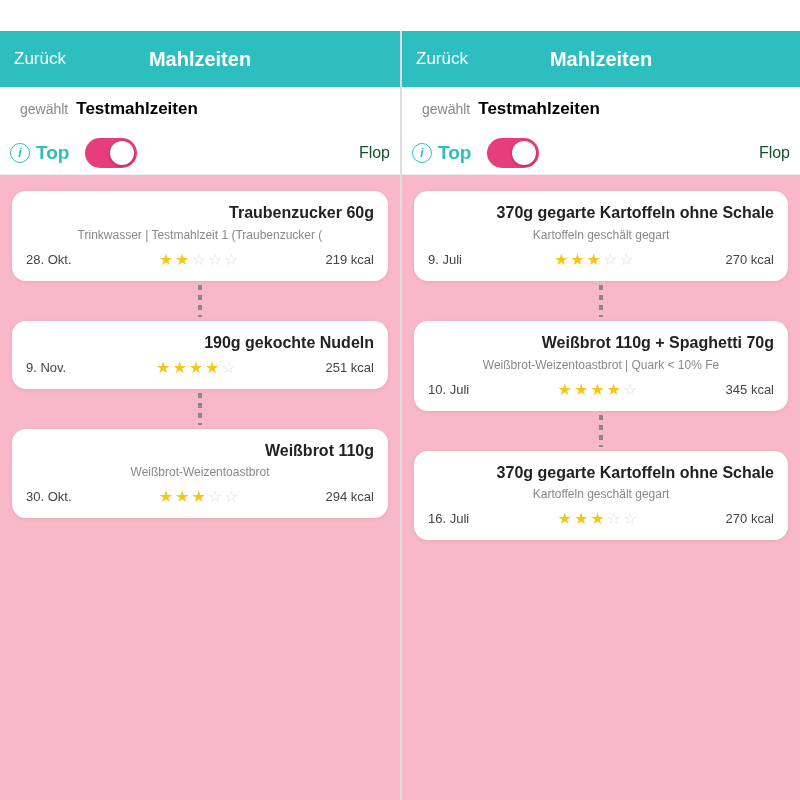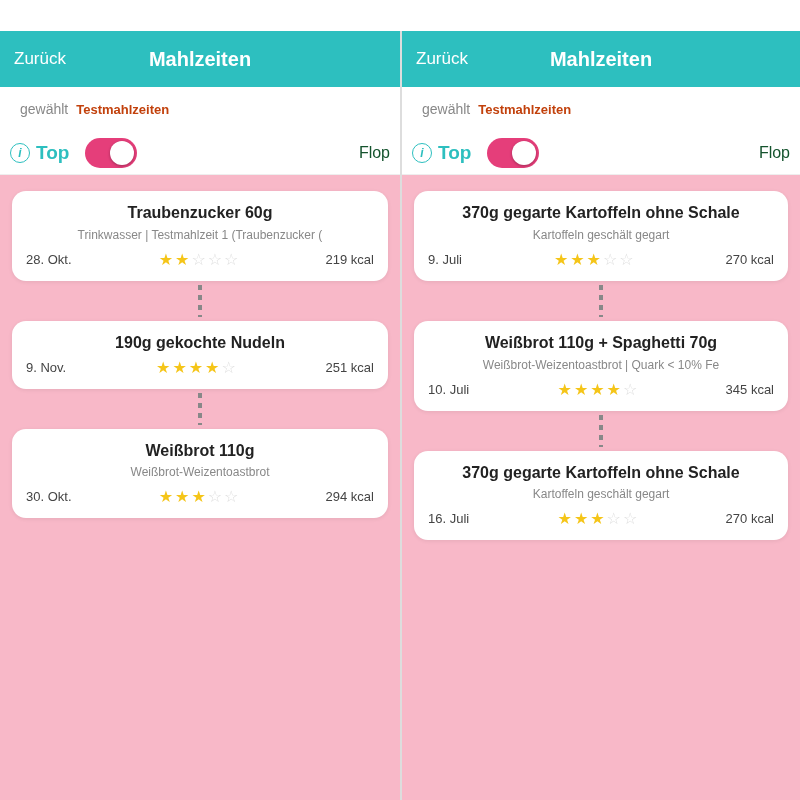--- a/index.html
+++ b/index.html
@@ -61,23 +61,23 @@
       flex-shrink: 0;
     }
 
     .subheader-label {
       font-size: 14px;
       color: #888;
       margin-right: 8px;
     }
 
     .subheader-value {
-      font-size: 13px;
+      font-size: 17px;
       font-weight: 600;
-      color: #c2410c;
+      color: #000000;
     }
 
     
     .toggle-row {
       background: white;
       height: 44px;
       display: flex;
       align-items: center;
       padding: 0 10px;
       border-bottom: 1px solid #eee;
@@ -151,21 +151,21 @@
       border-radius: 14px;
       padding: 12px 14px;
       width: 100%;
       box-shadow: 0 1px 4px rgba(0,0,0,0.08);
     }
 
     .card-title {
       font-size: 16px;
       font-weight: 700;
       color: #222;
-      text-align: center;
+      text-align: right;
       line-height: 1.3;
       margin-bottom: 4px;
     }
 
     .card-subtitle {
       font-size: 12px;
       color: #888;
       text-align: center;
       margin-bottom: 8px;
       white-space: nowrap;

